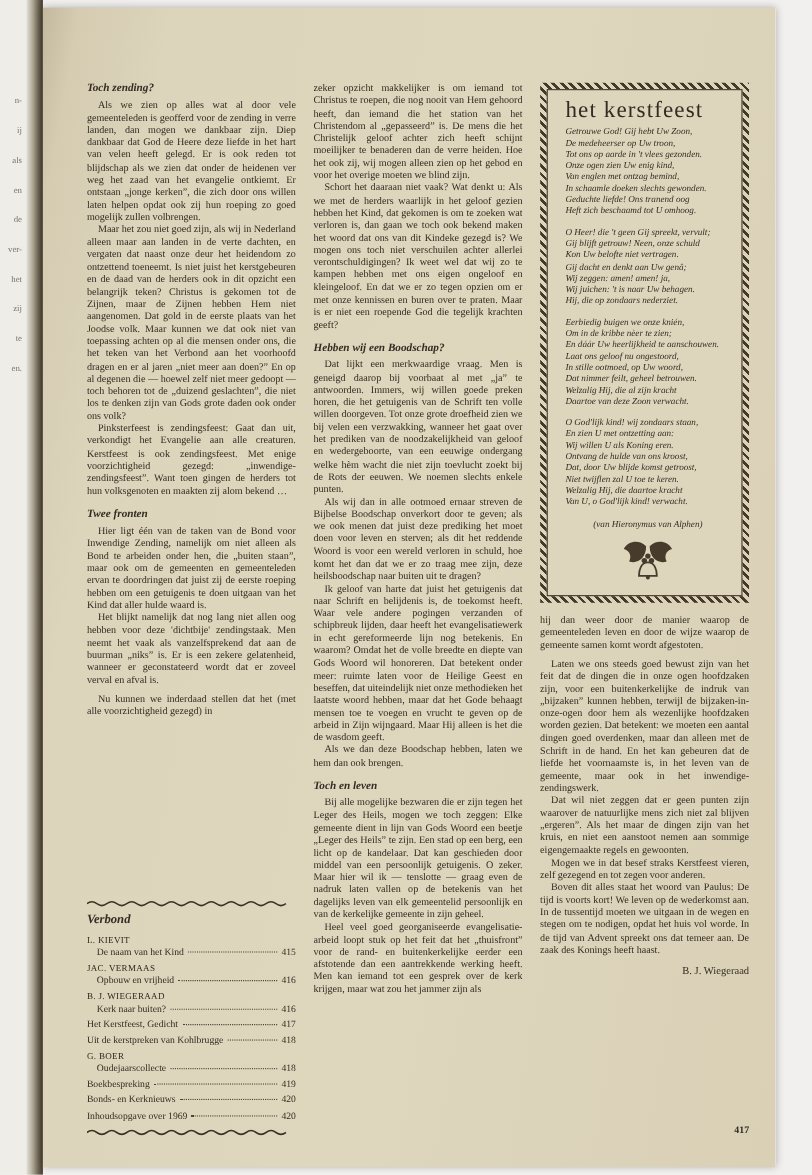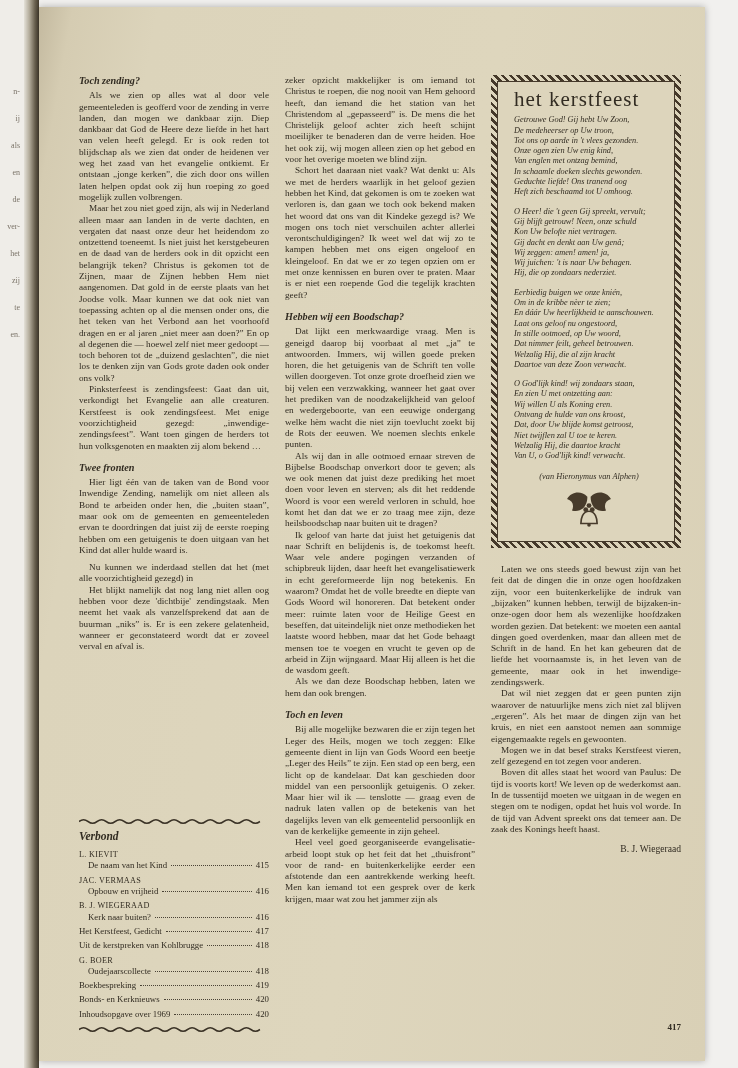--- a/index.html
+++ b/index.html
@@ -87,22 +87,22 @@
   <div class="columns">
 
     <div class="col">
       <div class="head first">Toch zending?</div>
       <p class="p">Als we zien op alles wat al door vele gemeenteleden is geofferd voor de zending in verre landen, dan mogen we dankbaar zijn. Diep dankbaar dat God de Heere deze liefde in het hart van velen heeft gelegd. Er is ook reden tot blijdschap als we zien dat onder de heidenen ver weg het zaad van het evangelie ontkiemt. Er ontstaan „jonge kerken”, die zich door ons willen laten helpen opdat ook zij hun roeping zo goed mogelijk zullen volbrengen.</p>
       <p class="p">Maar het zou niet goed zijn, als wij in Nederland alleen maar aan landen in de verte dachten, en vergaten dat naast onze deur het heidendom zo ontzettend toeneemt. Is niet juist het kerstgebeuren en de daad van de herders ook in dit opzicht een belangrijk teken? Christus is gekomen tot de Zijnen, maar de Zijnen hebben Hem niet aangenomen. Dat gold in de eerste plaats van het Joodse volk. Maar kunnen we dat ook niet van toepassing achten op al die mensen onder ons, die het teken van het Verbond aan het voorhoofd dragen en er al jaren „niet meer aan doen?” En op al degenen die — hoewel zelf niet meer gedoopt — toch behoren tot de „duizend geslachten”, die niet los te denken zijn van Gods grote daden ook onder ons volk?</p>
       <p class="p">Pinksterfeest is zendingsfeest: Gaat dan uit, verkondigt het Evangelie aan alle creaturen. Kerstfeest is ook zendingsfeest. Met enige voorzichtigheid gezegd: „inwendige-zendingsfeest”. Want toen gingen de herders tot hun volksgenoten en maakten zij alom bekend …</p>
 
       <div class="head">Twee fronten</div>
       <p class="p">Hier ligt één van de taken van de Bond voor Inwendige Zending, namelijk om niet alleen als Bond te arbeiden onder hen, die „buiten staan”, maar ook om de gemeenten en gemeenteleden ervan te doordringen dat juist zij de eerste roeping hebben om een getuigenis te doen uitgaan van het Kind dat aller hulde waard is.</p>
+      <p class="p">Het blijkt namelijk dat nog lang niet allen oog hebben voor deze 'dichtbije' zendingstaak. Men neemt het vaak als vanzelfsprekend dat aan de buurman „niks” is. Er is een zekere gelatenheid, wanneer er geconstateerd wordt dat er zoveel verval en afval is.</p>
       <p class="p gap">Nu kunnen we inderdaad stellen dat het (met alle voorzichtigheid gezegd) in</p>
-      <p class="p">Het blijkt namelijk dat nog lang niet allen oog hebben voor deze 'dichtbije' zendingstaak. Men neemt het vaak als vanzelfsprekend dat aan de buurman „niks” is. Er is een zekere gelatenheid, wanneer er geconstateerd wordt dat er zoveel verval en afval is.</p>
 
       <div class="toc">
         <svg class="wavy" viewBox="0 0 189 6" preserveAspectRatio="none">
             <path d="M0 3q4.5 -3 9 0t9 0t9 0t9 0t9 0t9 0t9 0t9 0t9 0t9 0t9 0t9 0t9 0t9 0t9 0t9 0t9 0t9 0t9 0t9 0" fill="none" stroke="#3a3226" stroke-width="1.3"></path>
           </svg>
         <div class="toc-title">Verbond</div>
 
         <div class="toc-item with-author">
           <div class="toc-author">L. KIEVIT</div>
           <div class="toc-line">
@@ -235,20 +235,21 @@
               <circle cx="28" cy="26" r="3" fill="#473b2b"></circle>
               <circle cx="36" cy="26" r="3" fill="#473b2b"></circle>
               <circle cx="32" cy="21" r="3" fill="#473b2b"></circle>
               <path d="M32 28 c-8 0 -10 9 -10 15 h20 c0 -6 -2 -15 -10 -15z" fill="none" stroke="#473b2b" stroke-width="2"></path>
               <circle cx="32" cy="45" r="2.2" fill="#473b2b"></circle>
             </svg>
           </div>
         </div>
       </div>
 
+      <p class="p" style="text-indent:0">hij dan weer door de manier waarop de gemeenteleden leven en door de wijze waarop de gemeente samen komt wordt afgestoten.</p>
       <p class="p gap">Laten we ons steeds goed bewust zijn van het feit dat de dingen die in onze ogen hoofdzaken zijn, voor een buitenkerkelijke de indruk van „bijzaken” kunnen hebben, terwijl de bijzaken-in-onze-ogen door hem als wezenlijke hoofdzaken worden gezien. Dat betekent: we moeten een aantal dingen goed overdenken, maar dan alleen met de Schrift in de hand. En het kan gebeuren dat de liefde het voornaamste is, in het leven van de gemeente, maar ook in het inwendige-zendingswerk.</p>
       <p class="p">Dat wil niet zeggen dat er geen punten zijn waarover de natuurlijke mens zich niet zal blijven „ergeren”. Als het maar de dingen zijn van het kruis, en niet een aanstoot nemen aan sommige eigengemaakte regels en gewoonten.</p>
       <p class="p">Mogen we in dat besef straks Kerstfeest vieren, zelf gezegend en tot zegen voor anderen.</p>
       <p class="p">Boven dit alles staat het woord van Paulus: De tijd is voorts kort! We leven op de wederkomst aan. In de tussentijd moeten we uitgaan in de wegen en stegen om te nodigen, opdat het huis vol worde. In de tijd van Advent spreekt ons dat temeer aan. De zaak des Konings heeft haast.</p>
 
       <div class="signature">B. J. Wiegeraad</div>
       <div class="pageno">417</div>
     </div>
 
   </div>

